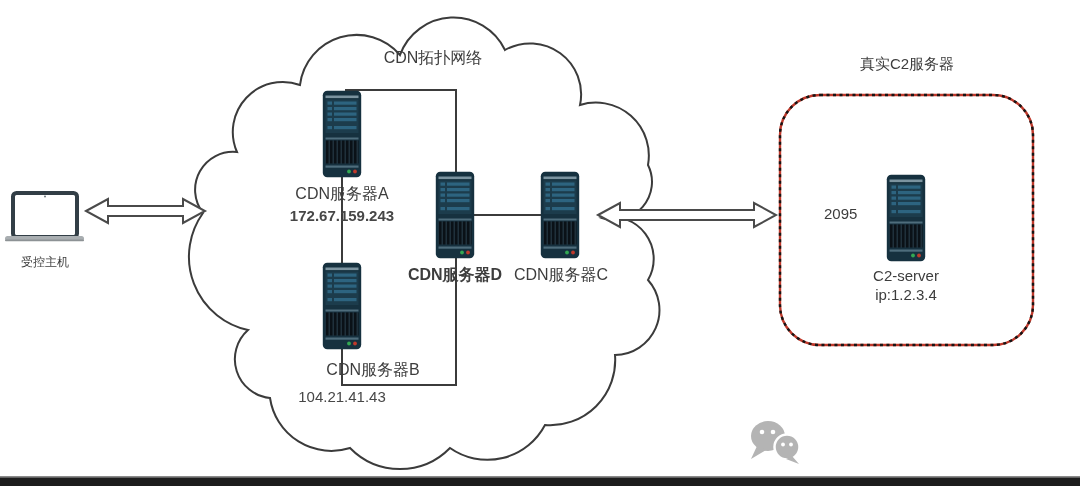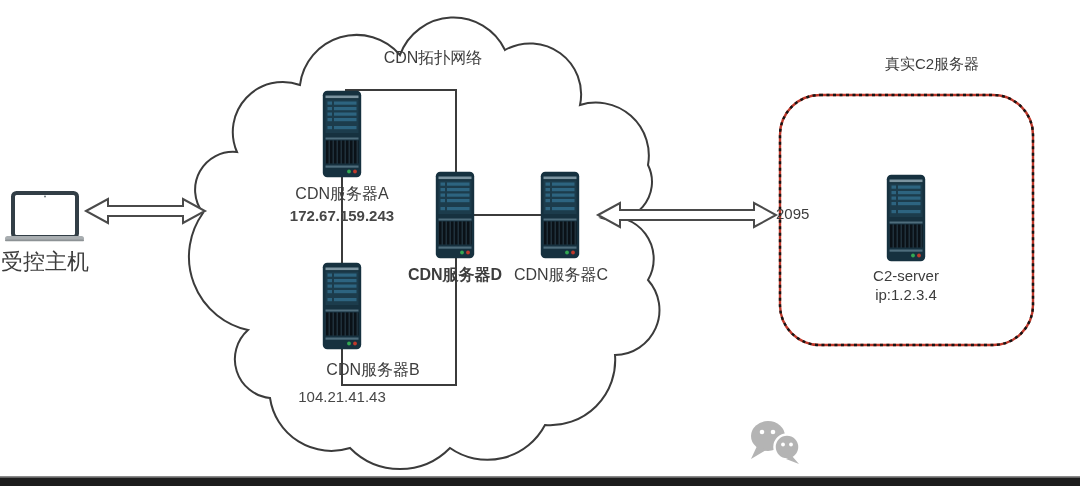--- a/index.html
+++ b/index.html
@@ -123,35 +123,35 @@
       <path d="M 792 456 L 799 464 L 786 459 Z"></path>
       <circle cx="783" cy="444.5" r="1.9" fill="#ffffff"></circle>
       <circle cx="791" cy="444.5" r="1.9" fill="#ffffff"></circle>
     </g>
 
     <rect x="0" y="476" width="1080" height="1.4" fill="#8a8a8a"></rect>
     <rect x="0" y="477.4" width="1080" height="8.6" fill="#1d1d1d"></rect>
   </svg>
 
 
-  <div class="lbl lbl-lg" style="left:45px;top:262px;font-size:22px;">受控主机</div>
+  <div class="lbl lbl-lg" style="left:45px;top:262px;font-size:12px;">受控主机</div>
 
   <div class="lbl lbl-lg" style="left:433px;top:58px;">CDN拓扑网络</div>
 
   <div class="lbl lbl-lg" style="left:342px;top:194px;">CDN服务器A</div>
   <div class="lbl lbl-ip" style="left:342px;top:216px;font-weight:bold;">172.67.159.243</div>
 
   <div class="lbl lbl-lg" style="left:342px;top:370px;margin-left:31px;">CDN服务器B</div>
   <div class="lbl lbl-ip" style="left:342px;top:397px;">104.21.41.43</div>
 
   <div class="lbl lbl-lg" style="left:455px;top:275px;font-weight:bold;">CDN服务器D</div>
 
   <div class="lbl lbl-lg" style="left:561px;top:275px;">CDN服务器C</div>
 
-  <div class="lbl left-anchor" style="left:776px;top:214px;">2095</div>
+  <div class="lbl left-anchor" style="left:824px;top:214px;">2095</div>
 
-  <div class="lbl" style="left:907px;top:64px;margin-left:25px;">真实C2服务器</div>
+  <div class="lbl" style="left:907px;top:64px;">真实C2服务器</div>
 
   <div class="lbl" style="left:906px;top:276px;">C2-server</div>
   <div class="lbl" style="left:906px;top:295px;">ip:1.2.3.4</div>
 
 
 </div>
 
 </body></html>

